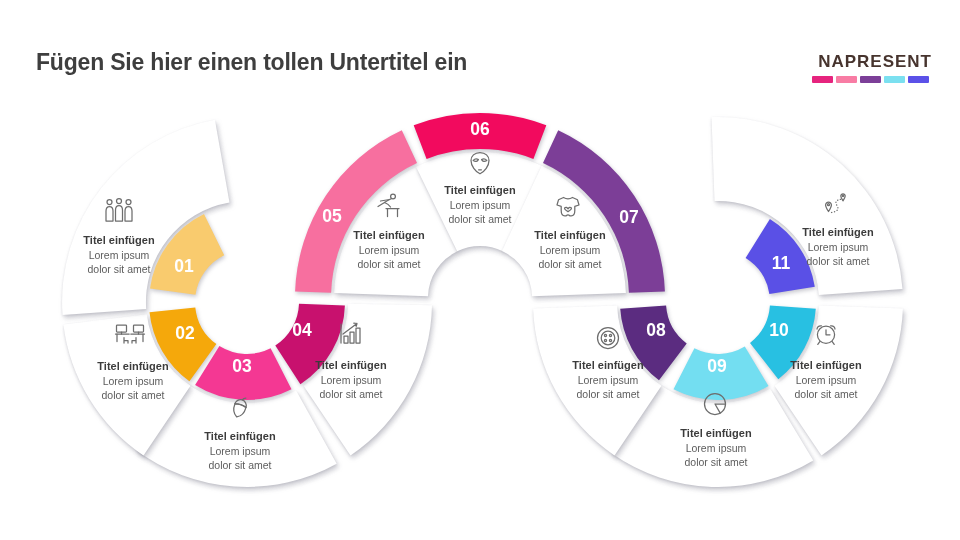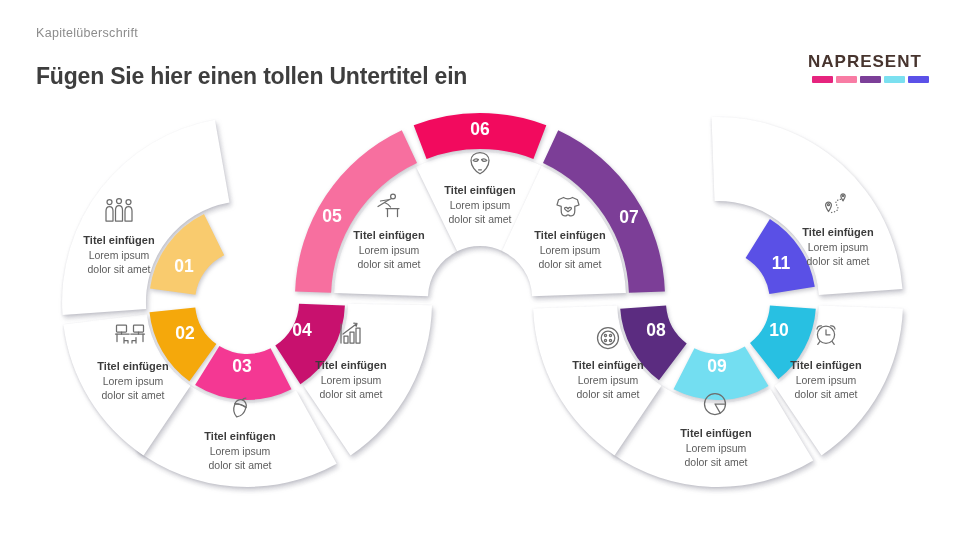--- a/index.html
+++ b/index.html
@@ -2,21 +2,21 @@
 <html><head>
 <meta charset="utf-8">
 <style>
   html,body{margin:0;padding:0;background:#ffffff;}
   body{width:960px;height:540px;overflow:hidden;font-family:"Liberation Sans",sans-serif;}
   #stage{position:relative;width:960px;height:540px;background:#fff;}
   #diagram{position:absolute;left:0;top:0;}
   .header{position:absolute;left:36px;top:26px;z-index:3;}
   .kicker{font-size:12.5px;color:#8C8C8C;letter-spacing:.3px;}
   .title{font-size:23px;font-weight:bold;color:#3E3E3E;margin-top:23px;letter-spacing:-.2px;}
-  .logo{position:absolute;top:52px;right:28px;width:124px;text-align:left;z-index:3;}
+  .logo{position:absolute;top:52px;right:28px;width:124px;text-align:right;z-index:3;}
   .logo-text{font-size:17px;font-weight:bold;color:#47342E;letter-spacing:1px;}
   .logo-bars{display:flex;gap:3px;margin-top:4px;justify-content:center;}
   .logo-bar{width:21px;height:7px;border-radius:1px;}
   .petal{fill:#ffffff;filter:drop-shadow(2px 3px 2.5px rgba(100,100,118,.30)) drop-shadow(0 1px 1px rgba(100,100,118,.18));}
   .band{filter:drop-shadow(1px 2px 2px rgba(90,90,110,.35));}
   .seg-num{font-size:17.5px;font-weight:bold;fill:#ffffff;text-anchor:middle;}
   .seg-title{font-size:11px;font-weight:bold;fill:#3C3C3C;text-anchor:middle;}
   .seg-line{font-size:10.5px;fill:#5D5D5D;text-anchor:middle;}
   .icon{stroke:#6D6D6D;stroke-width:1.25;fill:none;stroke-linecap:round;stroke-linejoin:round;}
 </style>
@@ -165,21 +165,20 @@
           <path d="M7,-4.2 Q4.8,-7.6 4.8,-9 A2.2,2.2 0 1 1 9.2,-9 Q9.2,-7.6 7,-4.2 Z"></path>
           <circle cx="7" cy="-9.2" r="0.8"></circle>
           <path d="M-4.5,7.5 Q4.5,6 1,0.5 Q-2.5,-4.5 5,-5.8" stroke-dasharray="0.3,2.6"></path>
         </g>
         <text x="838" y="232" class="seg-title" dominant-baseline="central">Titel einfügen</text>
         <text x="838" y="246.5" class="seg-line" dominant-baseline="central">Lorem ipsum</text>
         <text x="838" y="261" class="seg-line" dominant-baseline="central">dolor sit amet</text>
       </g>
     </svg>
   <div class="header">
-    <div class="kicker">Kapitelüberschrift</div>
     <div class="title">Fügen Sie hier einen tollen Untertitel ein</div>
   </div>
   <div class="logo">
     <div class="logo-text">NAPRESENT</div>
     <div class="logo-bars">
         <div class="logo-bar" style="background: rgb(230, 36, 126);"></div>
         <div class="logo-bar" style="background: rgb(248, 124, 164);"></div>
         <div class="logo-bar" style="background: rgb(124, 63, 152);"></div>
         <div class="logo-bar" style="background: rgb(123, 224, 240);"></div>
         <div class="logo-bar" style="background: rgb(91, 81, 232);"></div>

